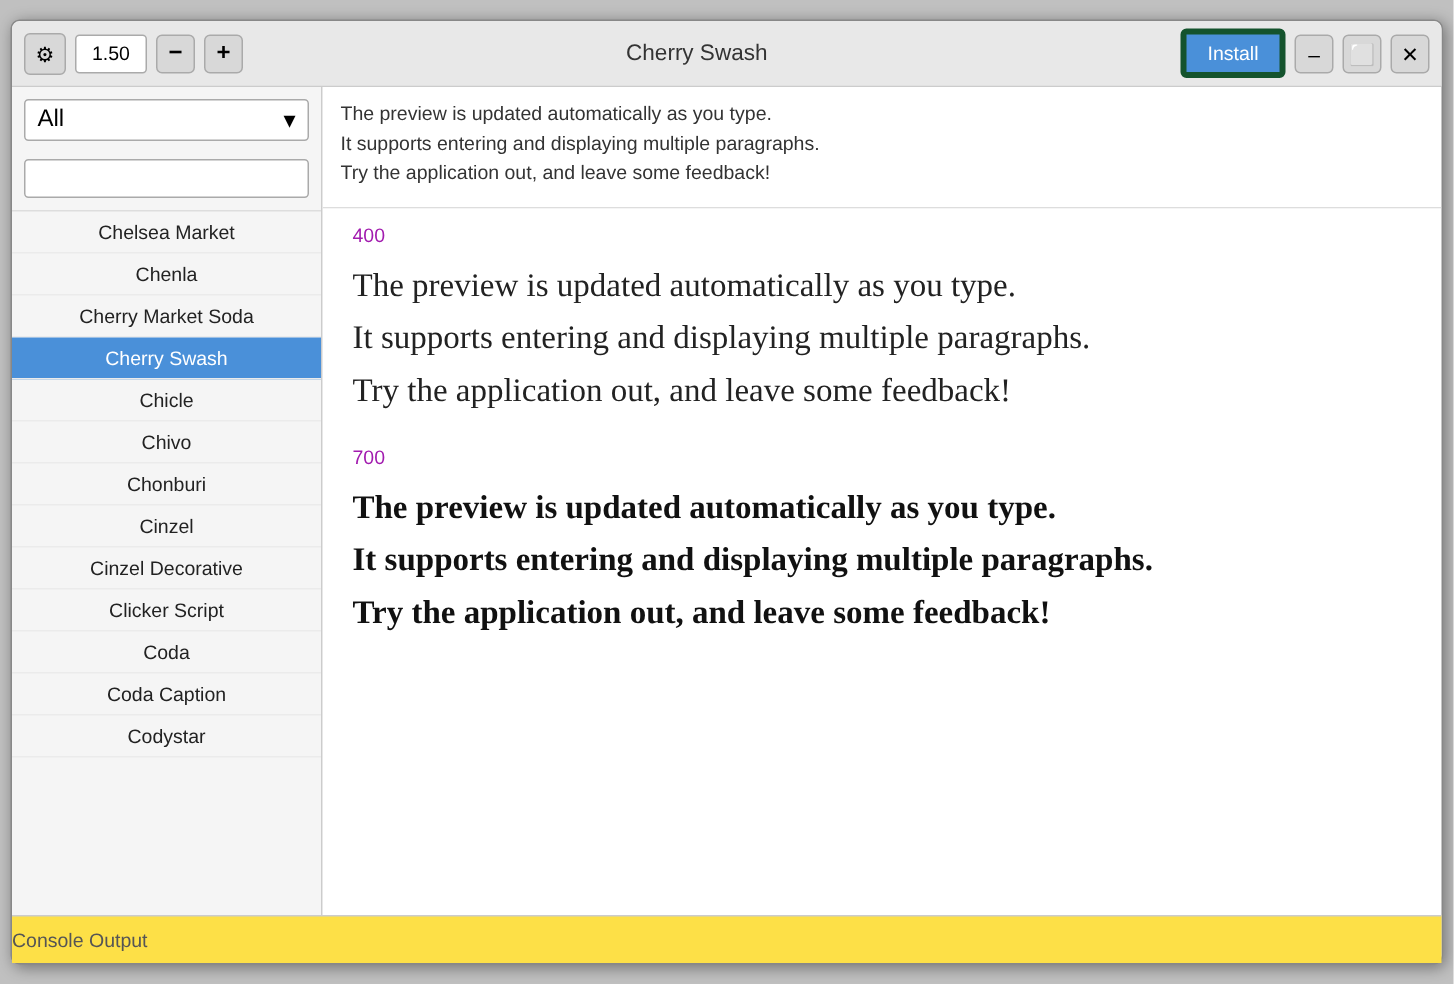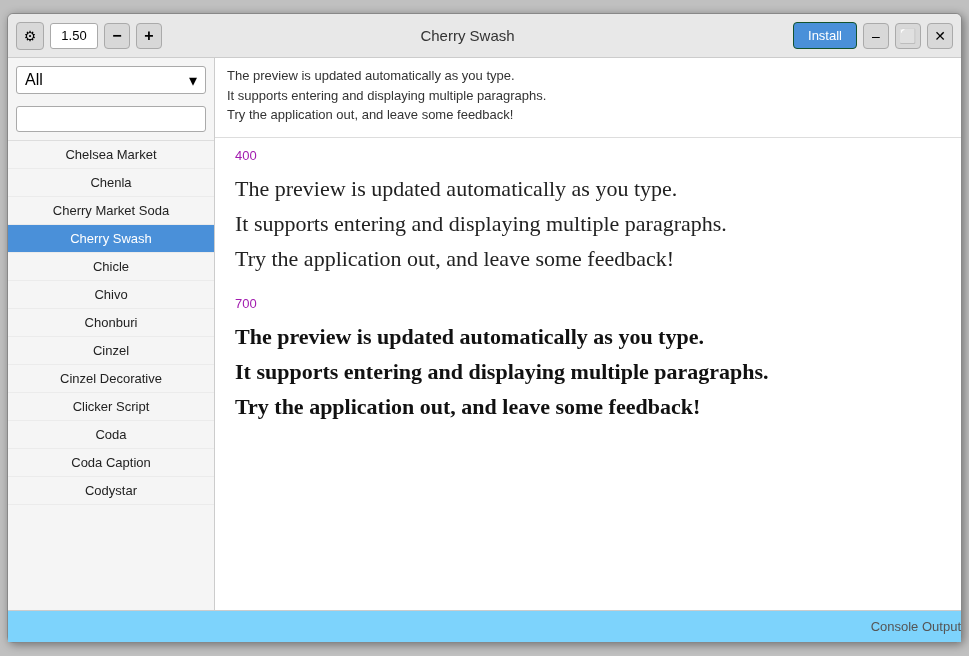--- a/index.html
+++ b/index.html
@@ -82,21 +82,21 @@
       color: #333;
     }
     .titlebar-right {
       display: flex;
       align-items: center;
       gap: 6px;
     }
     .install-btn {
       background: #4a90d9;
       color: white;
-      border: 1px solid #14532d;
+      border: 4px solid #14532d;
       border-radius: 4px;
       padding: 5px 14px;
       font-size: 13px;
       cursor: pointer;
       font-weight: 500;
       margin-left: 20px;
     }
     .wm-btn {
       width: 26px;
       height: 26px;
@@ -230,25 +230,25 @@
     .preview-line-700 {
       font-size: 22px;
       color: #111;
       line-height: 1.6;
       font-family: Georgia, serif;
       font-weight: 900;
     }
     
     .console-bar {
       height: 32px;
-      background: #7dd3fc;
+      background: #fde047;
       border-top: 1px solid #ccc;
       display: flex;
       align-items: center;
-      justify-content: flex-end;
+      justify-content: flex-start;
       font-size: 13px;
       color: #555;
       flex-shrink: 0;
     }
     
     ::-webkit-scrollbar { width: 8px; }
     ::-webkit-scrollbar-track { background: #f0f0f0; }
     ::-webkit-scrollbar-thumb { background: #bbb; border-radius: 4px; }
   </style>
 </head>

